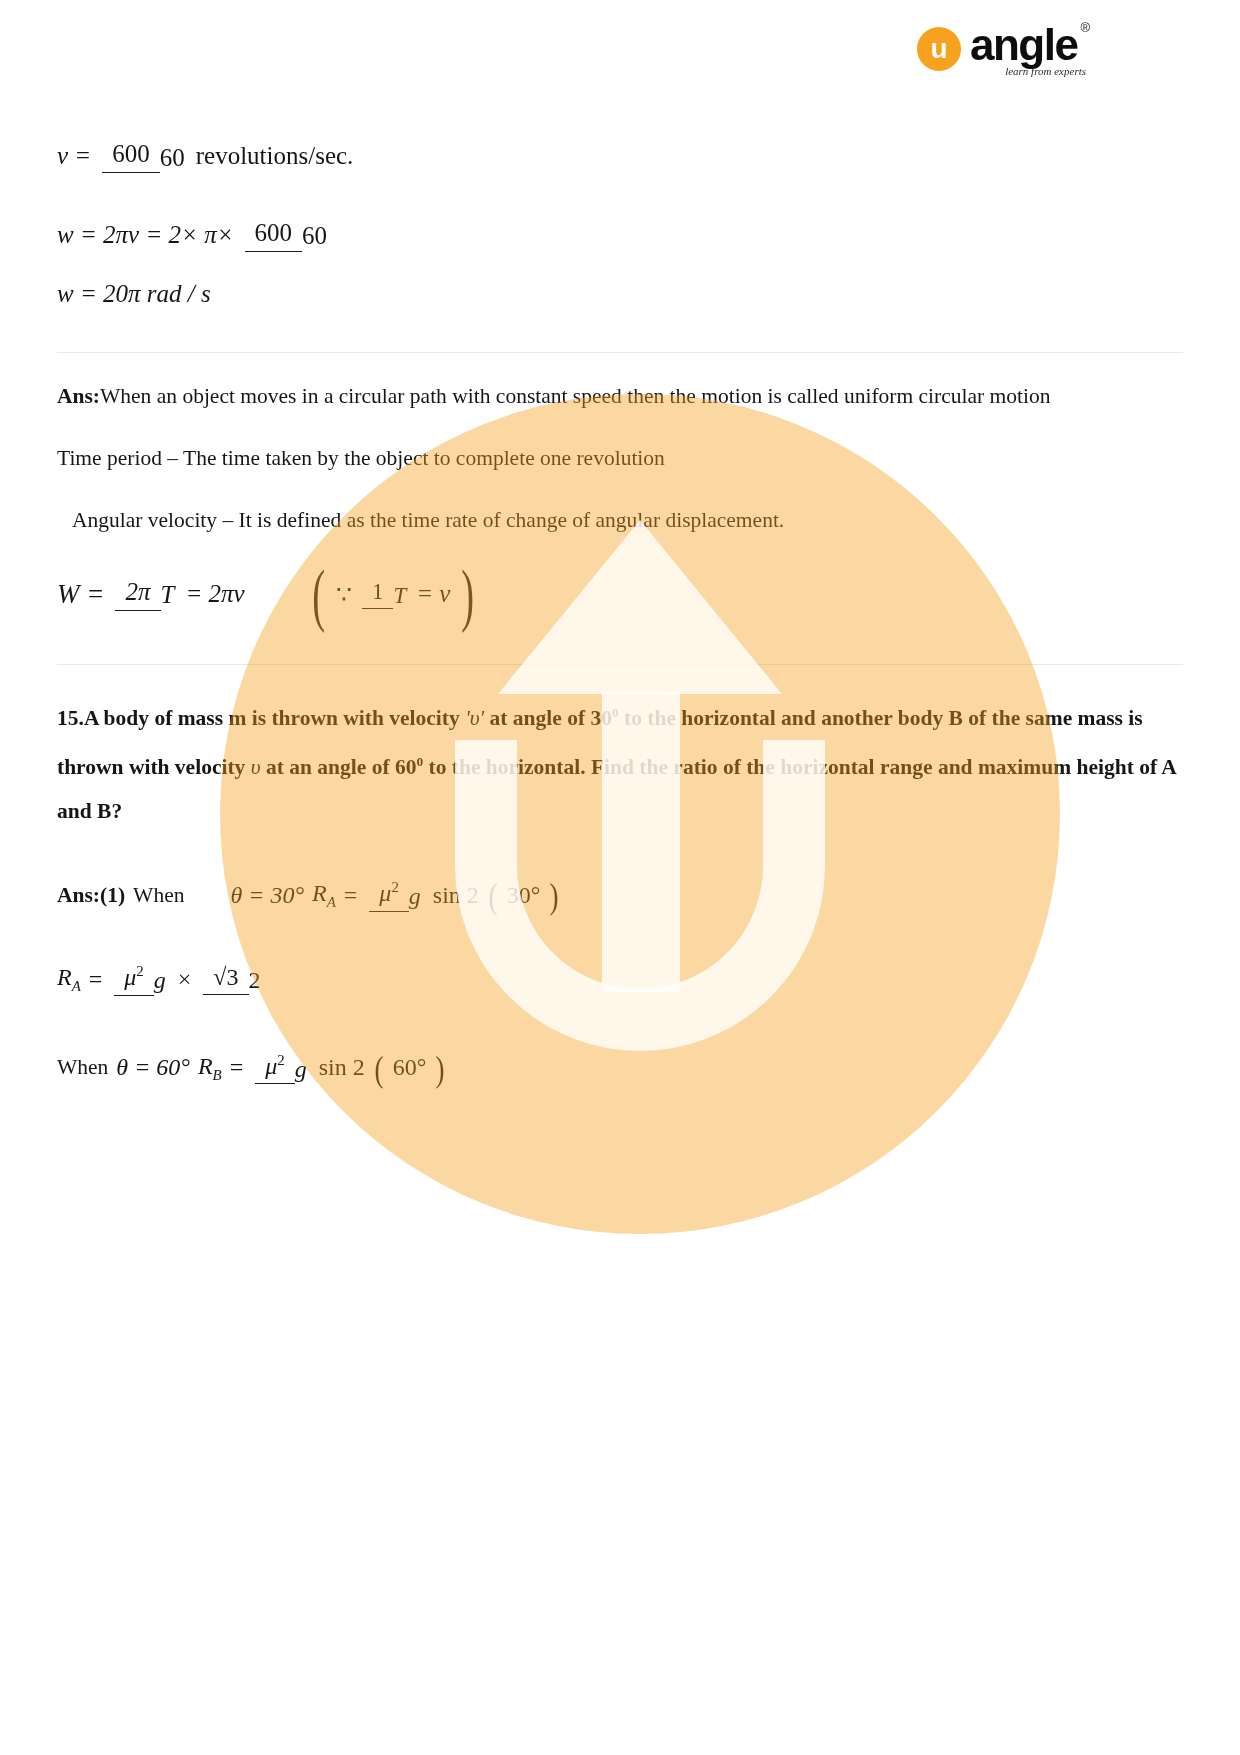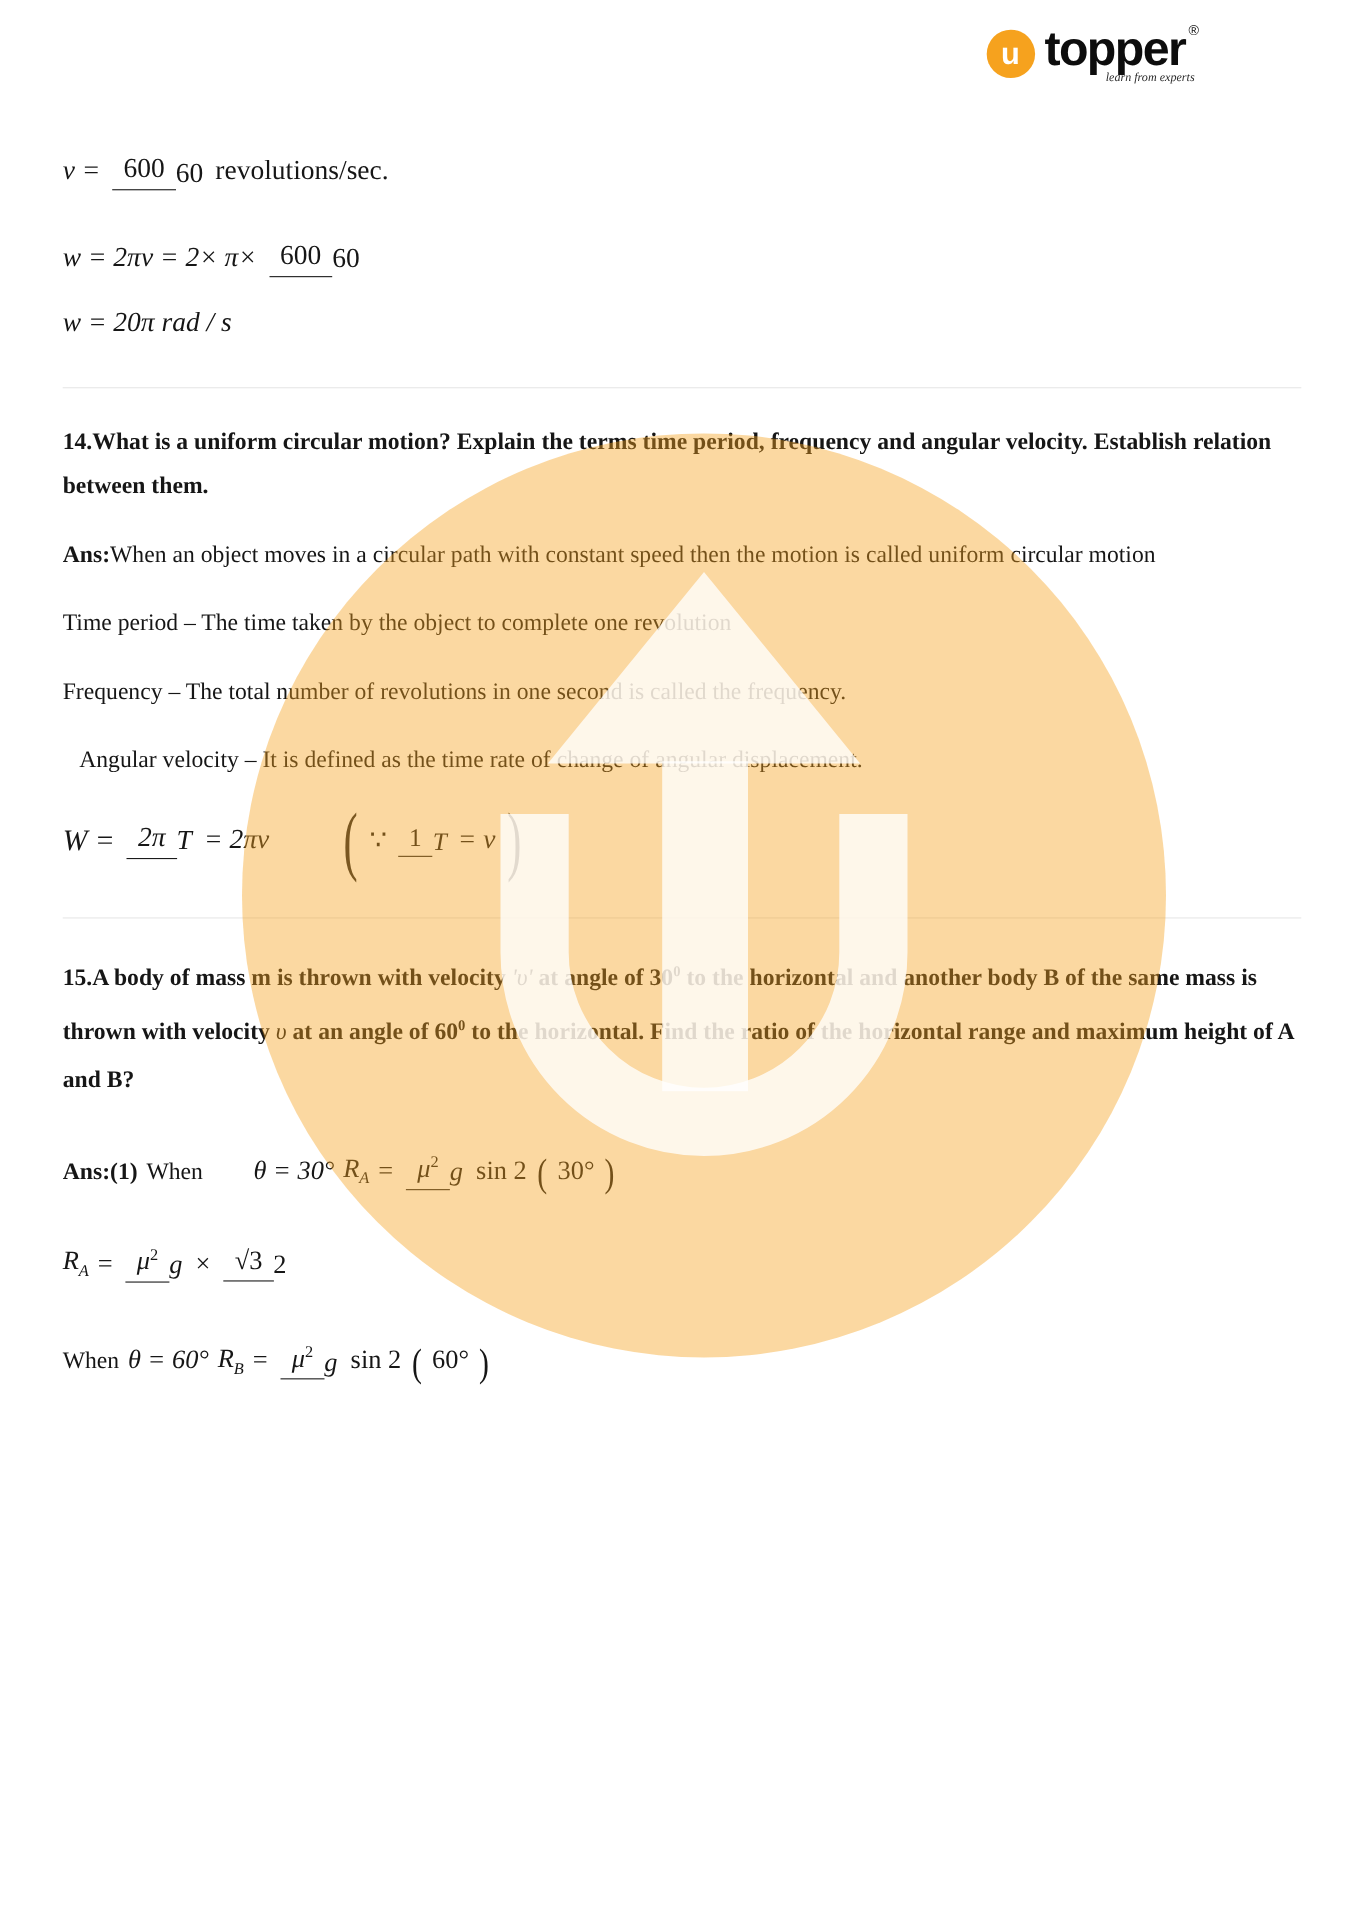--- a/index.html
+++ b/index.html
@@ -57,21 +57,21 @@
       <path d="M 268,348 V 474 A 154,154 0 0 0 576,474 V 348" fill="none" stroke="rgba(255,255,255,0.78)" stroke-width="62"></path>
     </g>
   </svg>
 
   <header class="brand">
     <div class="brand-mark">
       <span>u</span>
     </div>
     <div class="brand-text">
       <div class="brand-row">
-        <span class="brand-name">topper</span>
+        <span class="brand-name">angle</span>
         <span class="brand-reg">®</span>
       </div>
       <div class="brand-tagline">learn from experts</div>
     </div>
   </header>
 
   <main class="content">
 
     <div class="eq" style="margin-top:140px;">
       <span class="math-it">v =</span>
@@ -89,28 +89,26 @@
         <span class="den">60</span>
       </span>
     </div>
 
     <div class="eq" style="margin-top:28px;">
       <span class="math-it">w = 20π rad / s</span>
     </div>
 
     <hr class="rule" style="margin-top:44px;">
 
-    <p class="q-heading" style="margin-top:28px;">14.What is a uniform circular motion? Explain the terms time period, frequency and angular velocity. Establish relation between them.</p>
 
     <p class="para" style="margin-top:24px;">
       <span class="blabel">Ans:</span><span>When an object moves in a circular path with constant speed then the motion is called uniform circular motion</span>
     </p>
 
     <p class="para" style="margin-top:24px;">Time period – The time taken by the object to complete one revolution</p>
-    <p class="para" style="margin-top:24px;">Frequency – The total number of revolutions in one second is called the frequency.</p>
     <p class="para" style="margin-top:24px;margin-left:15px;">Angular velocity – It is defined as the time rate of change of angular displacement.</p>
 
     <div class="eq" style="margin-top:26px;">
       <span class="math-it" style="font-size:27px;">W =</span>
       <span class="frac">
         <span class="num math-it">2π</span>
         <span class="den math-it">T</span>
       </span>
       <span class="math-it">= 2πv</span>
       <span class="paren-group">

